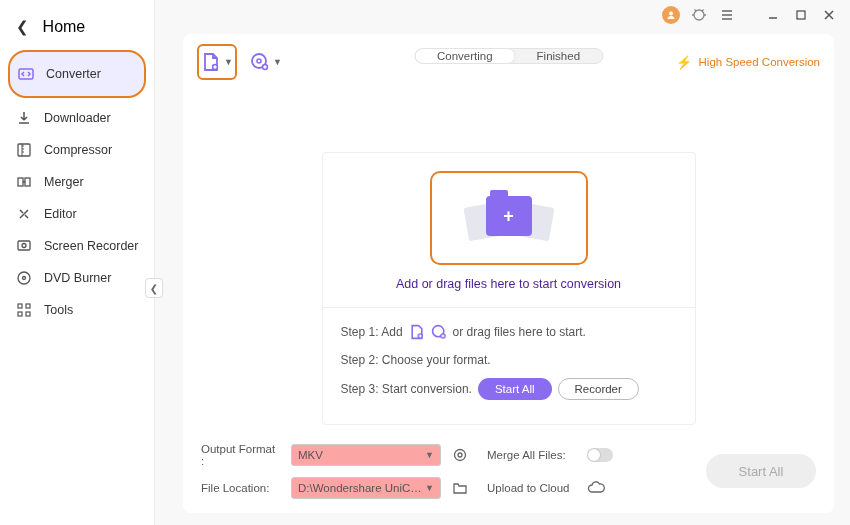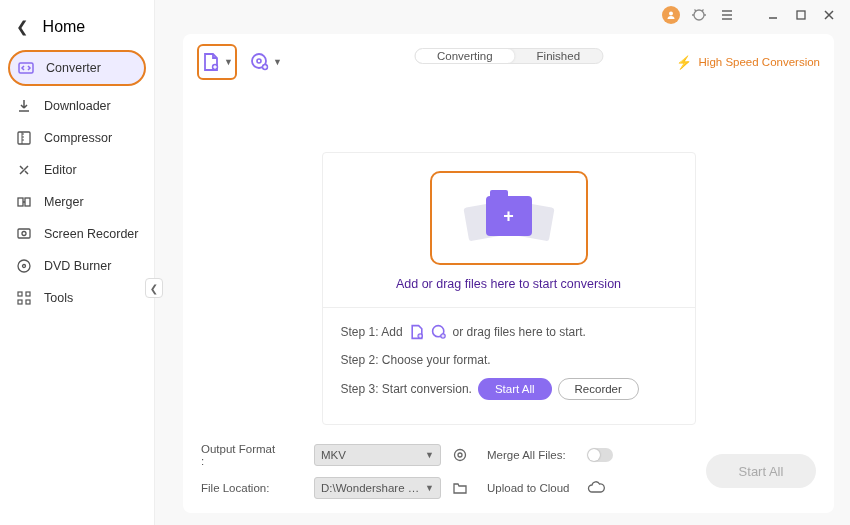--- a/index.html
+++ b/index.html
@@ -4,21 +4,21 @@
 <style>
 * { box-sizing: border-box; margin: 0; padding: 0; font-family: -apple-system, BlinkMacSystemFont, "Segoe UI", Arial, sans-serif; }
 body { width: 850px; height: 525px; background: #f8f8f8; display: flex; position: relative; }
 
 
 .sidebar { width: 155px; height: 100%; background: #ffffff; border-right: 1px solid #eee; padding-top: 8px; position: relative; }
 .home-row { display: flex; align-items: center; padding: 10px 16px 14px 16px; gap: 14px; }
 .back-arrow { font-size: 15px; color: #333; cursor: pointer; }
 .nav { list-style: none; }
 .nav li { display: flex; align-items: center; gap: 12px; padding: 8px 12px 8px 16px; font-size: 12.5px; color: #333; cursor: pointer; }
-.nav li.active { background: #eeecff; border: 2px solid #e67e22; border-radius: 18px; margin: 0 8px 4px 8px; padding: 8px 8px; }
+.nav li.active { background: #eeecff; border: 2px solid #e67e22; border-radius: 18px; margin: 0 8px 4px 8px; padding: 14px 8px; }
 .nav-icon { width: 16px; height: 16px; display: inline-flex; align-items: center; justify-content: center; }
 .collapse-handle { position: absolute; right: -9px; top: 278px; width: 18px; height: 20px; background: #fff; border: 1px solid #ddd; border-radius: 4px; display: flex; align-items: center; justify-content: center; font-size: 10px; color: #666; cursor: pointer; }
 
 
 .main { flex: 1; display: flex; flex-direction: column; }
 .titlebar { height: 26px; display: flex; align-items: center; justify-content: flex-end; gap: 10px; padding: 4px 12px 0 0; }
 .tb-icon { width: 18px; height: 18px; display: inline-flex; align-items: center; justify-content: center; color: #555; cursor: pointer; }
 .avatar { width: 18px; height: 18px; border-radius: 50%; background: #f0a050; display: inline-flex; align-items: center; justify-content: center; color: #fff; font-size: 10px; }
 
 .content-card { margin: 8px 16px 12px 28px; background: #fff; border-radius: 8px; flex: 1; display: flex; flex-direction: column; padding: 6px 14px 0 14px; position: relative; }
@@ -47,21 +47,21 @@
 .folder-plus { color:#fff; font-size:18px; font-weight:bold; }
 .drop-text { margin-top: 12px; font-size: 12.5px; color: #4c1d95; }
 .steps { border-top: 1px solid #eee; padding: 14px 18px 16px 18px; text-align: right; font-size: 12px; color: #555; }
 .step-row { display: flex; align-items: center; gap: 6px; margin-bottom: 8px; min-height: 20px; }
 .mini-icon { display:inline-flex; width:16px; height:16px; }
 .btn { border-radius: 14px; padding: 4px 16px; font-size: 11.5px; cursor: pointer; border: 1px solid transparent; }
 .btn.primary { background: #8a6cf0; color: #fff; }
 .btn.secondary { border: 1px solid #bbb; color: #444; background: #fff; }
 
 .footer { padding: 10px 4px 14px 4px; display: grid; grid-template-columns: 80px 150px 26px 90px 60px 1fr 110px; row-gap: 10px; align-items: center; font-size: 11.5px; color: #555; column-gap: 10px; }
-.sel { border: 1px solid #ccc; border-radius: 3px; height: 22px; padding: 0 6px; display: flex; align-items: center; justify-content: space-between; background: #e5e5e5; cursor: pointer; font-size: 11.5px; margin-left: 23px; }
+.sel { border: 1px solid #ccc; border-radius: 3px; height: 22px; padding: 0 6px; display: flex; align-items: center; justify-content: space-between; background: #fca5a5; cursor: pointer; font-size: 11.5px; }
 .foot-icon { width: 18px; height: 18px; display:inline-flex; align-items:center; justify-content:center; color:#666; cursor:pointer; }
 .toggle { width: 26px; height: 14px; background: #ddd; border-radius: 7px; position: relative; cursor: pointer; }
 .toggle::after { content:""; position:absolute; left:1px; top:1px; width:12px; height:12px; background:#fff; border-radius:50%; box-shadow:0 0 2px rgba(0,0,0,0.3); }
 .start-all { grid-column: 7; grid-row: 1 / span 2; background: #eee; color: #aaa; border-radius: 20px; height: 34px; display:flex; align-items:center; justify-content:center; font-size: 13px; }
 
 svg { display: block; }
 </style>
 </head>
 <body>
 
@@ -93,34 +93,34 @@
           <svg width="16" height="16" viewBox="0 0 16 16">
             <rect x="2" y="2" width="12" height="12" rx="1" fill="none" stroke="#555" stroke-width="1.3"></rect>
             <path d="M6 2v12M6 4h2M6 7h2M6 10h2" stroke="#555" stroke-width="1"></path>
           </svg>
         </span>
       <span>Compressor</span>
     </li>
     <li>
       <span class="nav-icon">
           <svg width="16" height="16" viewBox="0 0 16 16">
-            <path d="M4 12L12 4M4 4l3 3M12 12l-3-3" stroke="#555" stroke-width="1.5" fill="none"></path>
-          </svg>
-        </span>
-      <span>Editor</span>
-    </li>
-    <li>
-      <span class="nav-icon">
-          <svg width="16" height="16" viewBox="0 0 16 16">
             <rect x="2" y="4" width="5" height="8" fill="none" stroke="#555" stroke-width="1.3"></rect>
             <rect x="9" y="4" width="5" height="8" fill="none" stroke="#555" stroke-width="1.3"></rect>
             <path d="M7 8h2" stroke="#555" stroke-width="1.3"></path>
           </svg>
         </span>
       <span>Merger</span>
+    </li>
+    <li>
+      <span class="nav-icon">
+          <svg width="16" height="16" viewBox="0 0 16 16">
+            <path d="M4 12L12 4M4 4l3 3M12 12l-3-3" stroke="#555" stroke-width="1.5" fill="none"></path>
+          </svg>
+        </span>
+      <span>Editor</span>
     </li>
     <li>
       <span class="nav-icon">
           <svg width="16" height="16" viewBox="0 0 16 16">
             <rect x="2" y="3" width="12" height="9" rx="1" fill="none" stroke="#555" stroke-width="1.3"></rect>
             <circle cx="8" cy="7.5" r="2" fill="none" stroke="#555" stroke-width="1.3"></circle>
           </svg>
         </span>
       <span>Screen Recorder</span>
     </li>

